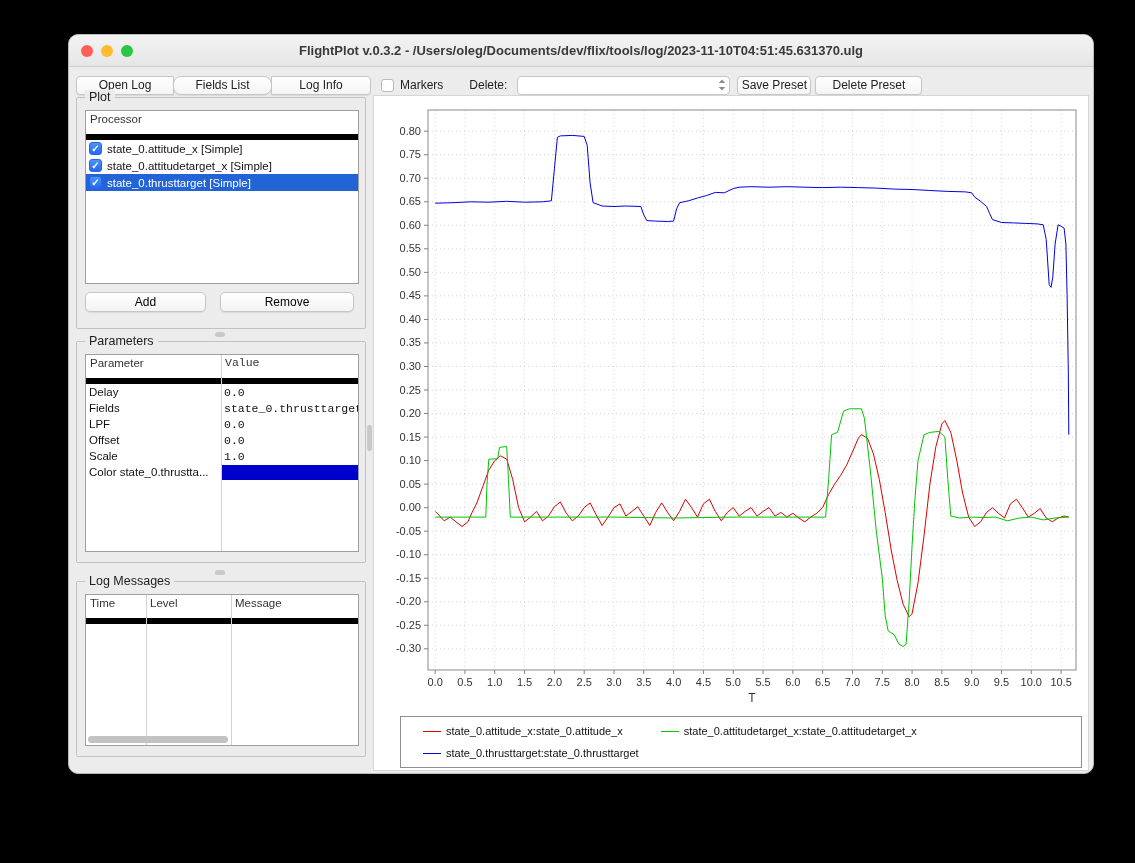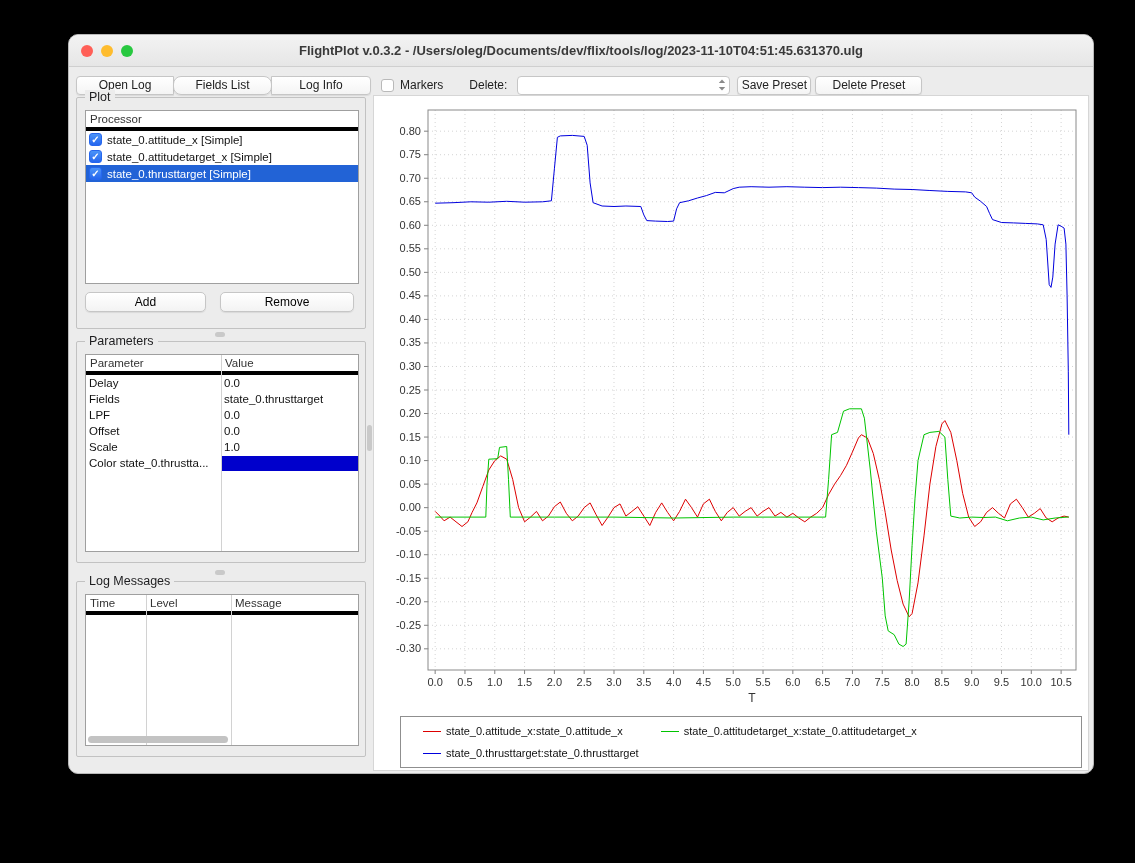--- a/index.html
+++ b/index.html
@@ -29,32 +29,32 @@
     display:inline-flex; align-items:center; justify-content:center; flex:none; }
   .checkbox.checked { background:linear-gradient(#4b94f8,#2667ee); border-color:#2667ee; color:#fff; font-size:10px; font-weight:bold; }
   .checkbox.checked::after { content:"✓"; line-height:1; }
   .combo { height:19px; background:#fff; border:1px solid #c6c6c6; border-radius:4px; display:flex; align-items:center; justify-content:space-between; padding-left:6px; }
   .combo-stepper { width:15px; height:17px; display:flex; align-items:center; justify-content:center; }
   
   .group { position:absolute; border:1px solid #c2c2c2; border-radius:2px; }
   .group-title { position:absolute; top:-8px; left:8px; background:#ececec; padding:0 4px; font-size:12.5px; color:#1d1d1f; }
   
   .table { position:absolute; background:#fff; border:1px solid #9f9f9f; font-size:11.5px; color:#111; overflow:hidden; }
-  .thead { height:20px; line-height:16px; border-bottom:4px solid #000000; display:flex; background:#fff; color:#333; }
+  .thead { height:29px; line-height:16px; border-bottom:6px solid #000000; display:flex; background:#fff; color:#333; }
   .thead .hcell { padding-left:4px; }
   .prow { height:17px; display:flex; align-items:center; gap:5px; padding-left:3px; }
   .prow .plabel { white-space:nowrap; }
   .prow.selected { background:#2263d6; color:#fff; }
   .push-btn { position:absolute; height:20px; background:linear-gradient(#ffffff,#f3f3f3); border:1px solid #c6c6c6; border-radius:5px;
     font-size:12px; display:flex; align-items:center; justify-content:center; box-shadow:0 1px 1px rgba(0,0,0,.08); }
   
   .param-row { height:16px; display:flex; align-items:center; }
   .pcell { padding-left:3px; white-space:nowrap; overflow:hidden; }
   .pcell.c1 { width:135px; flex:none; }
-  .pcell.c2 { flex:1; }
+  .pcell.c2 { flex:1;font-family:Liberation Mono, monospace; }
   .vline { position:absolute; top:0; bottom:0; width:1px; background:#d2d2d2; }
   .swatch-cell { height:15px; margin:0; }
   
   .split-dot { position:absolute; background:#c9c9c9; border-radius:3px; }
   
   .hscroll-thumb { position:absolute; height:7px; background:#c3c3c3; border-radius:4px; }
   
   .chart-area { position:absolute; left:304px; top:60px; width:716px; height:676px; background:#fff; border:1px solid #d6d6d6; }
   .chart-svg-wrap { position:absolute; left:2px; top:2px; }
   svg text { font-family:"Liberation Sans", sans-serif; }

